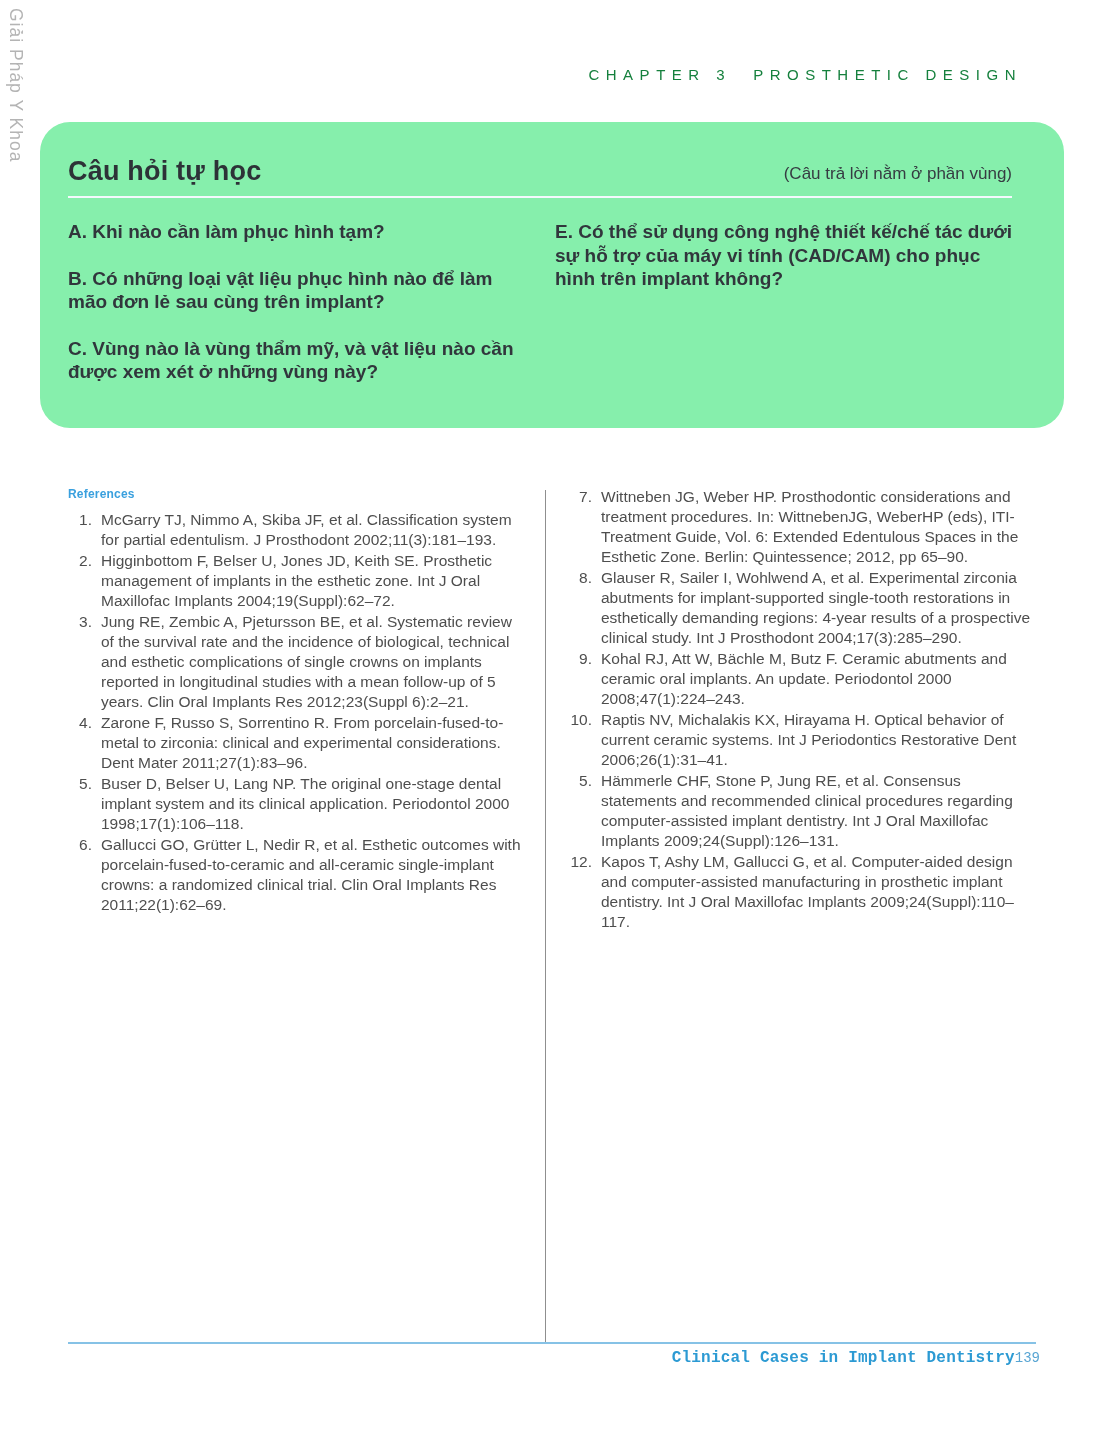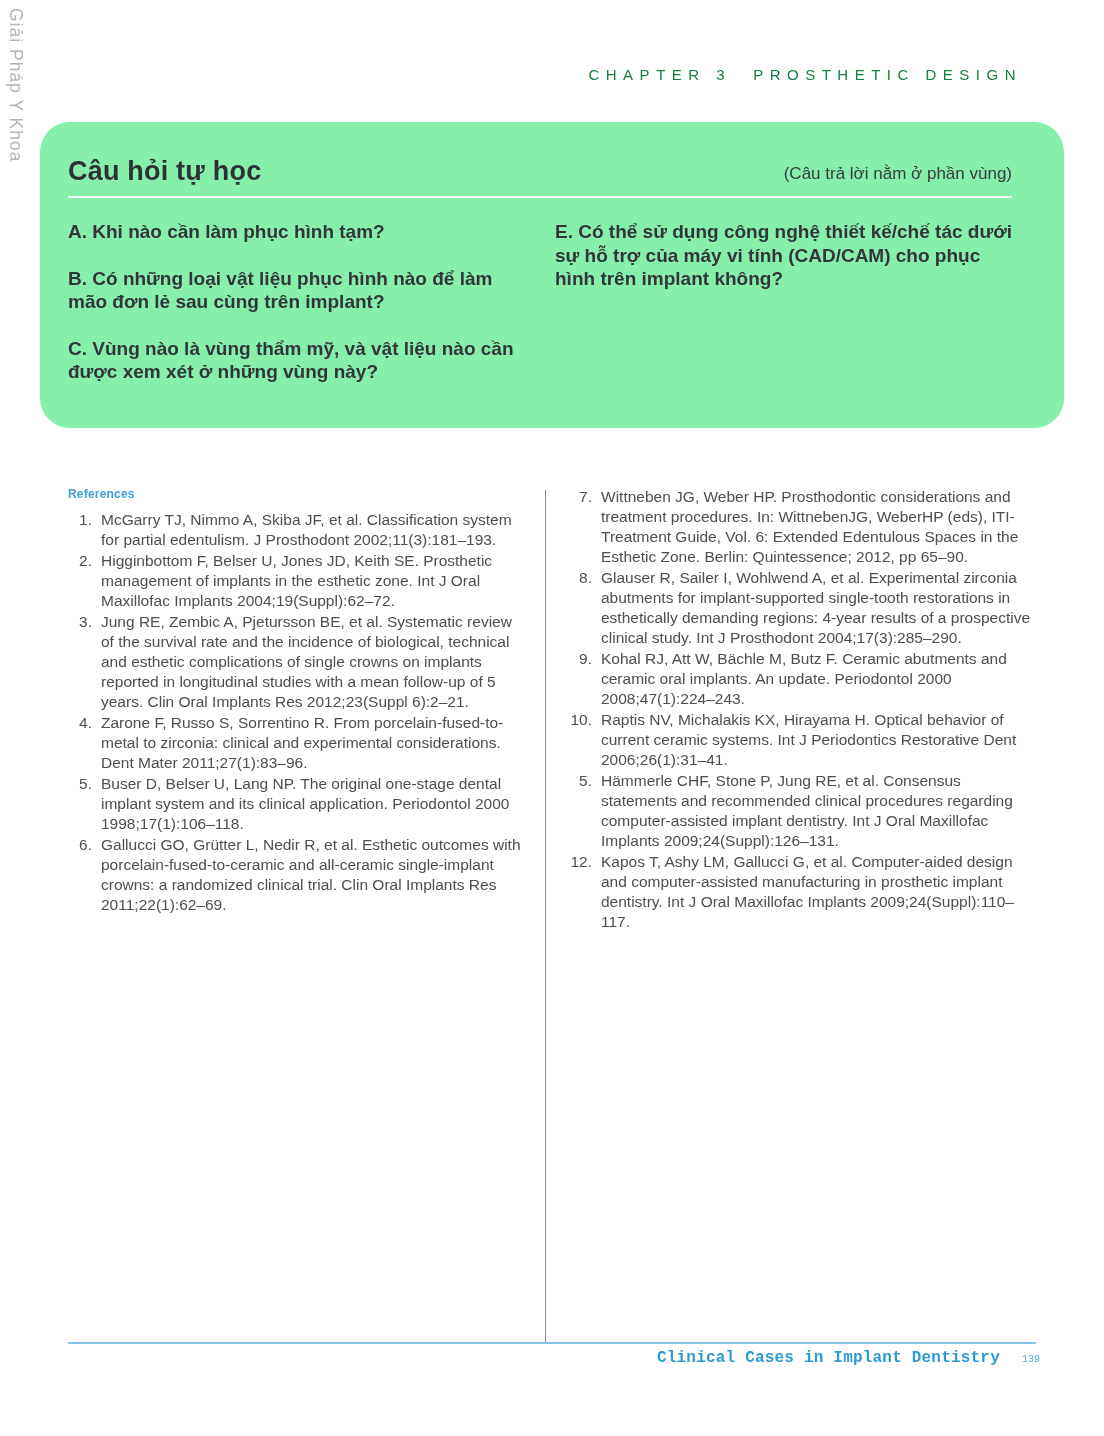--- a/index.html
+++ b/index.html
@@ -90,21 +90,21 @@
     border:none; border-top:2px solid #86c2e6;
   }
   .footer-row {
     position:absolute; left:68px; top:1349px; width:972px;
     display:flex; justify-content:flex-end; align-items:baseline;font-family:Liberation Mono, monospace;
   }
   .footer-title {
     font-size:16px; font-weight:bold; color:#2c9ad3; letter-spacing:0.2px;
   }
   .footer-page {
-    font-size:10px; color:#58a5d3; margin-left:22px;
+    font-size:14px; color:#58a5d3; 
   }
 </style>
 </head>
 <body>
 
 <div class="watermark">Giải Pháp Y Khoa</div>
 
 <div class="chapter-header">
   <span class="part1">CHAPTER 3</span><span class="part2">PROSTHETIC DESIGN</span>
 </div>

